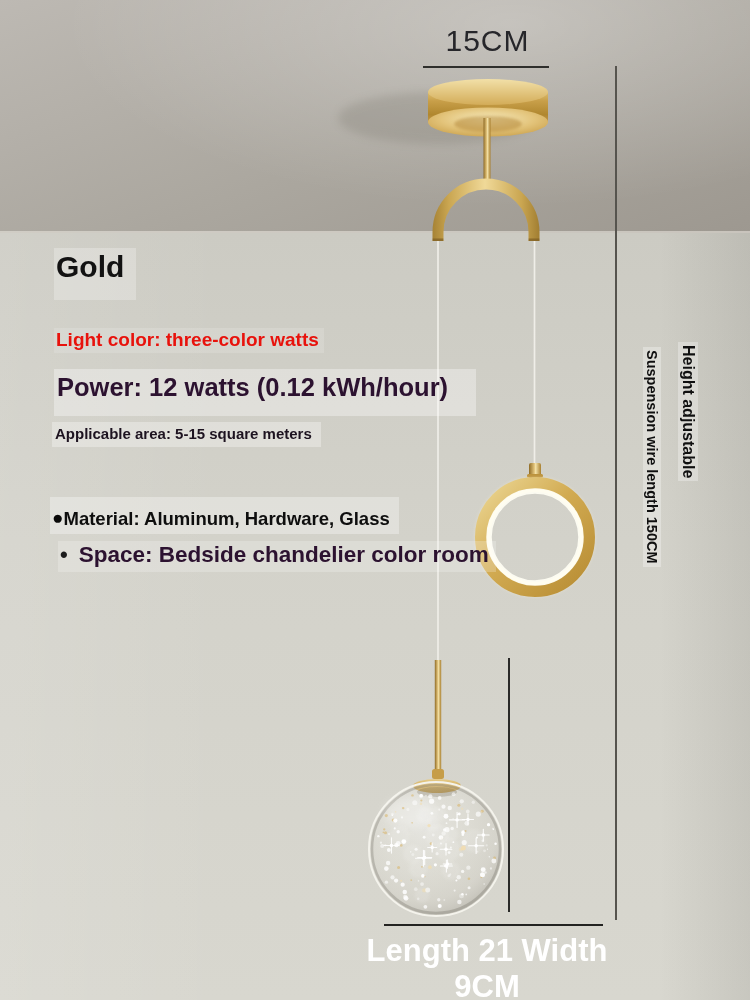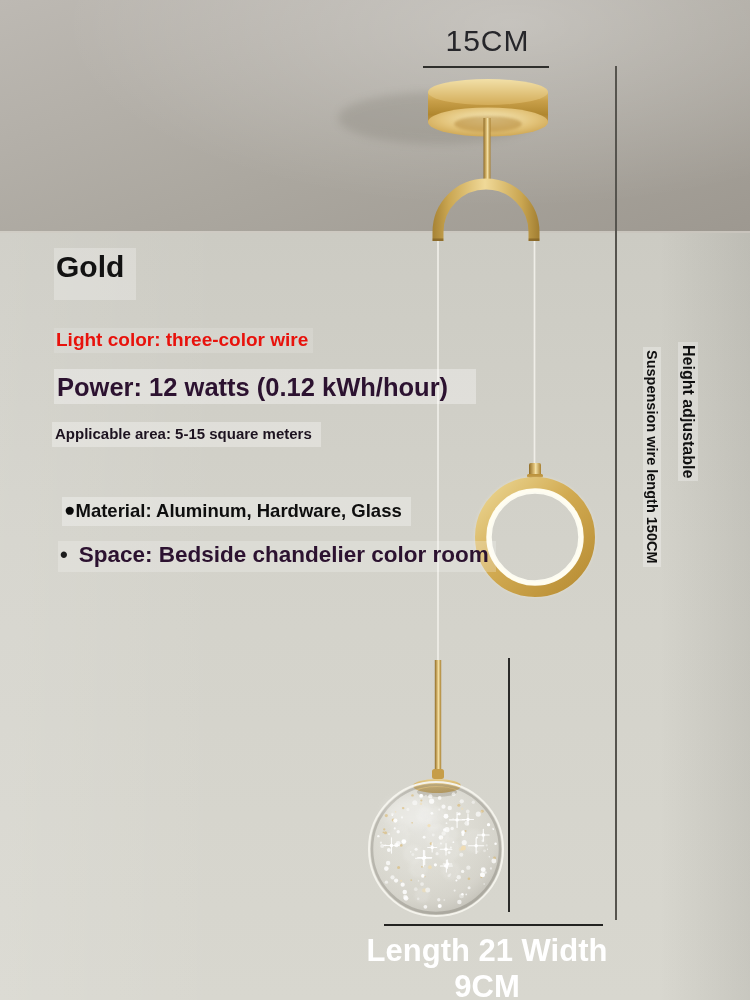--- a/index.html
+++ b/index.html
@@ -46,23 +46,23 @@
   .t-height{left:678px;top:342px;font-size:16px;}
   .t-wire{left:643px;top:347px;font-size:14.5px;}
   .l-40{left:508px;top:658px;height:254px;}
   .t-40{left:514px;top:738px;font-size:19px;font-weight:700;color:#121212;background:rgba(255,255,255,.35);padding:2px 7px 3px 5px;white-space:nowrap;}
   .l-bottom{left:384px;top:924px;width:219px;background:#232321;}
   .t-bottom{left:362px;top:933px;width:250px;text-align:center;font-size:31px;font-weight:700;color:#ffffff;}
   
   .spec{position:absolute;font-weight:700;white-space:nowrap;}
   .t-gold{left:54px;top:248px;font-size:30px;color:#121212;background:rgba(255,255,255,.25);padding:2px 12px 16px 2px;}
   .t-lightcolor{left:54px;top:328px;font-size:19px;color:#e8120c;background:rgba(255,255,255,.15);padding:1px 5px 2px 2px;}
-  .t-power{left:54px;top:369px;font-size:25.5px;color:#2c1230;background:rgba(255,255,255,.34);padding:4px 28px 2px 3px;}
+  .t-power{left:54px;top:369px;font-size:25.5px;color:#2c1230;background:rgba(255,255,255,.34);padding:4px 28px 14px 3px;}
   .t-area{left:52px;top:422px;font-size:15px;color:#1d1320;background:rgba(255,255,255,.32);padding:3px 9px 5px 3px;}
-  .t-material{left:62px;top:497px;font-size:18.5px;color:#0e0e0e;background:rgba(255,255,255,.32);padding:2px 9px 4px 2px;}
+  .t-material{left:50px;top:497px;font-size:18.5px;color:#0e0e0e;background:rgba(255,255,255,.32);padding:10px 9px 4px 2px;}
   .t-space{left:58px;top:541px;font-size:22.5px;color:#2c1230;background:rgba(255,255,255,.22);padding:1px 7px 4px 2px;}
   .bullet-lg{font-size:19px;vertical-align:1px;color:#0a0a0a;}
   .bullet-sm{font-size:22px;color:#1c1c1c;margin-right:11px;}
 </style>
 </head>
 <body>
 
 <div class="scene">
 
   <div class="ceiling"></div>
@@ -350,19 +350,19 @@
   <div class="vtext t-height">Height adjustable</div>
   <div class="vtext t-wire">Suspension wire length 150CM</div>
 
   <div class="thin-v l-40"></div>
   <div class="t-40">Length 40CM</div>
 
   <div class="dim-line-h l-bottom"></div>
   <div class="dim-label t-bottom">Length 21 Width 9CM</div>
 
   <div class="spec t-gold">Gold</div>
-  <div class="spec t-lightcolor">Light color: three-color wire</div>
+  <div class="spec t-lightcolor">Light color: three-color watts</div>
   <div class="spec t-power">Power: 12 watts (0.12 kWh/hour)</div>
   <div class="spec t-area">Applicable area: 5-15 square meters</div>
   <div class="spec t-material"><span class="bullet-lg">●</span><span>Material: Aluminum, Hardware, Glass</span></div>
   <div class="spec t-space"><span class="bullet-sm">•</span><span>Space: Bedside chandelier color room</span></div>
 
 </div>
 
 </body></html>

